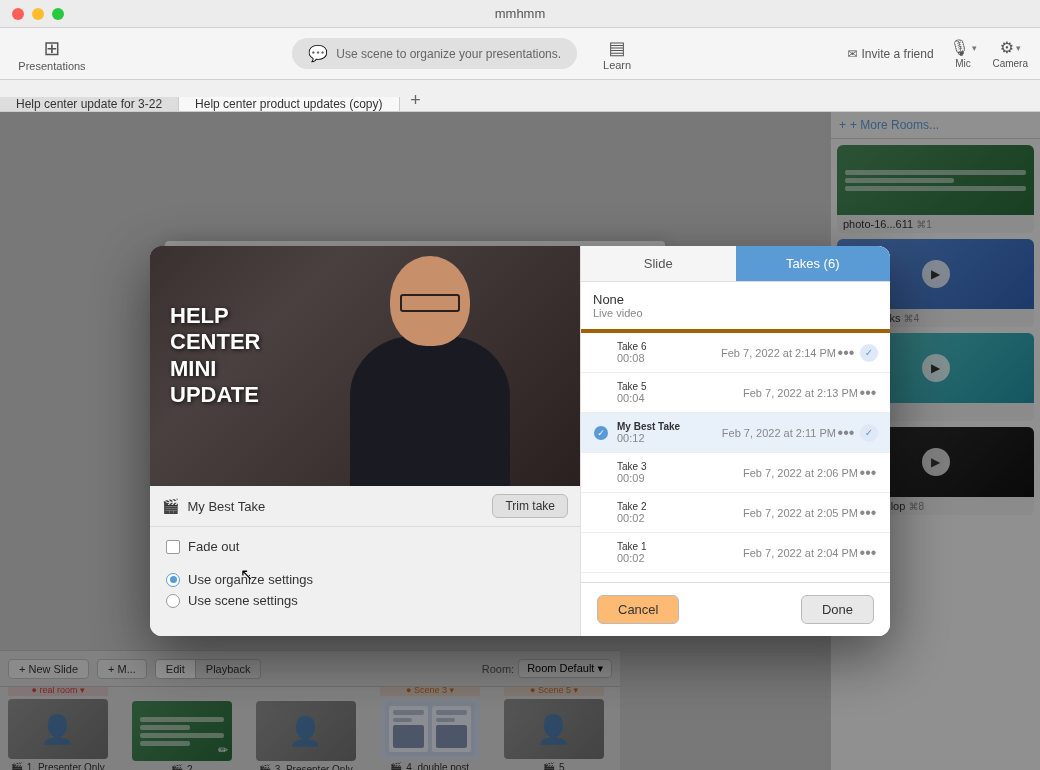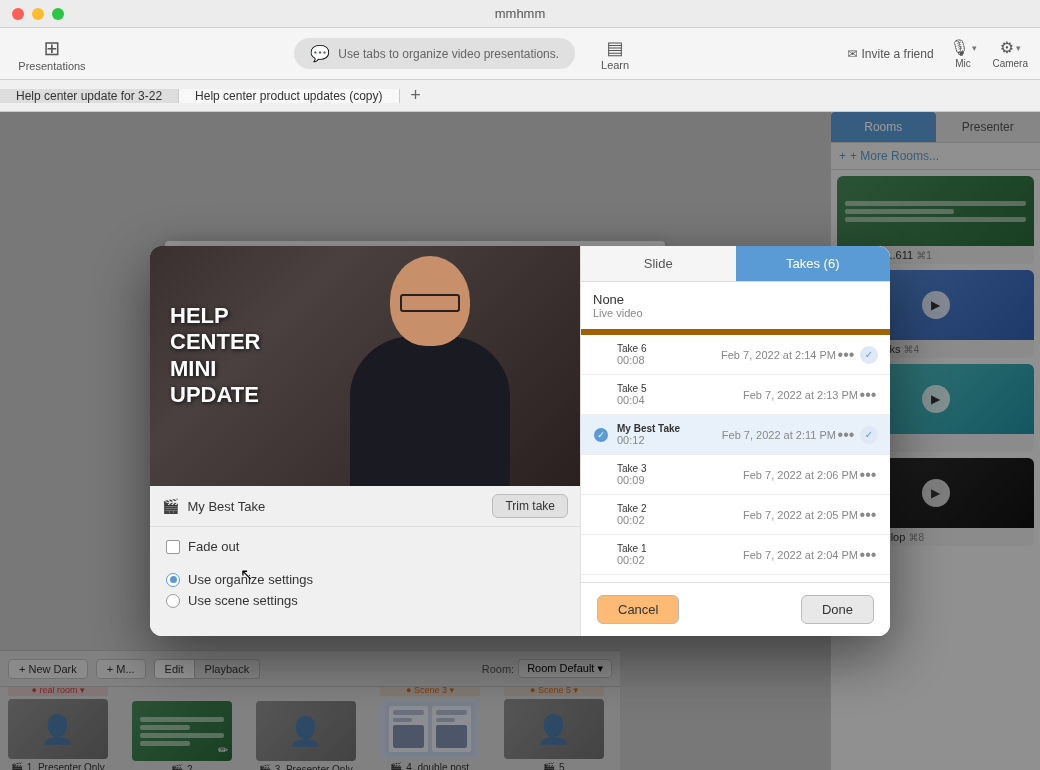--- a/index.html
+++ b/index.html
@@ -117,21 +117,21 @@
       align-items: center;
       gap: 2px;
     }
     .chevron-small { font-size: 9px; color: #777; }
 
     
     .tabs-bar {
       background: #f0f0f0;
       height: 32px;
       display: flex;
-      align-items: center;
+      align-items: flex-end;
       border-bottom: 1px solid #ccc;
     }
     .tab {
       padding: 0 16px;
       font-size: 12px;
       color: #333;
       display: flex;
       align-items: center;
       border-right: 1px solid #ccc;
       cursor: pointer;
@@ -647,21 +647,21 @@
       border-radius: 50%;
       display: flex;
       align-items: center;
       justify-content: center;
       margin-left: 4px;
       font-size: 10px;
       color: #5b9bd5;
     }
     .none-item {
       padding: 10px 12px;
-      border-bottom: 6px solid #a16207;
+      border-bottom: 4px solid #a16207;
     }
     .none-title { font-size: 13px; color: #333; font-weight: 500; }
     .none-subtitle { font-size: 11px; color: #888; }
     .dialog-footer {
       display: flex;
       justify-content: space-between;
       padding: 12px 16px;
       border-top: 1px solid #ddd;
       background: #fff;
     }
@@ -753,21 +753,21 @@
 </div>
 
 <div class="toolbar">
   <div class="toolbar-left">
     <span class="icon">⊞</span>
     <span class="label">Presentations</span>
   </div>
   <div class="toolbar-center">
     <div class="center-bubble">
       <span class="bubble-icon">💬</span>
-      <span>Use tabs to organize video presentations.</span>
+      <span>Use scene to organize your presentations.</span>
     </div>
     <div class="toolbar-learn">
       <span class="icon">▤</span>
       <span class="label">Learn</span>
     </div>
   </div>
   <div class="toolbar-right">
     <button class="invite-btn">
       <span>✉</span>
       <span>Invite a friend</span>
@@ -806,21 +806,21 @@
   <div class="slide-panel">
     <div class="slide-main">
       <div class="slide-preview">
         <span style="color:#ccc;">Slide Preview</span>
       </div>
     </div>
 
     <div class="bottom-bar">
       <div class="bottom-controls">
         <button class="new-slide-btn">
-          <span>+ New Dark</span>
+          <span>+ New Slide</span>
         </button>
         <button class="more-btn">
           <span>+ M...</span>
         </button>
         <div class="edit-playback-tabs">
           <div class="ep-tab active">
             <span>Edit</span>
           </div>
           <div class="ep-tab">
             <span>Playback</span>
@@ -918,28 +918,20 @@
           <div class="slide-label-row">
             <span class="film-icon">🎬</span>
             <span>6</span>
           </div>
         </div>
       </div>
     </div>
   </div>
 
   <div class="right-panel">
-    <div class="right-panel-tabs">
-      <div class="rp-tab active">
-        <span>Rooms</span>
-      </div>
-      <div class="rp-tab">
-        <span>Presenter</span>
-      </div>
-    </div>
     <div class="more-rooms">
       <span>+</span>
       <span>+ More Rooms...</span>
     </div>
     <div class="right-panel-content">
 
       <div class="rp-card">
         <div class="rp-card-img green">
           <div class="green-leaf-bg">
             <div class="leaf-lines">

